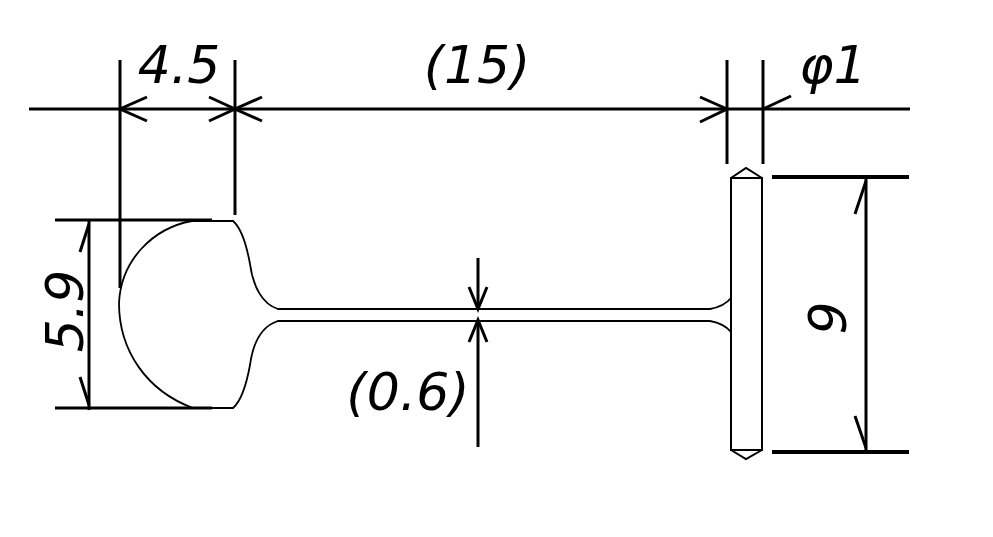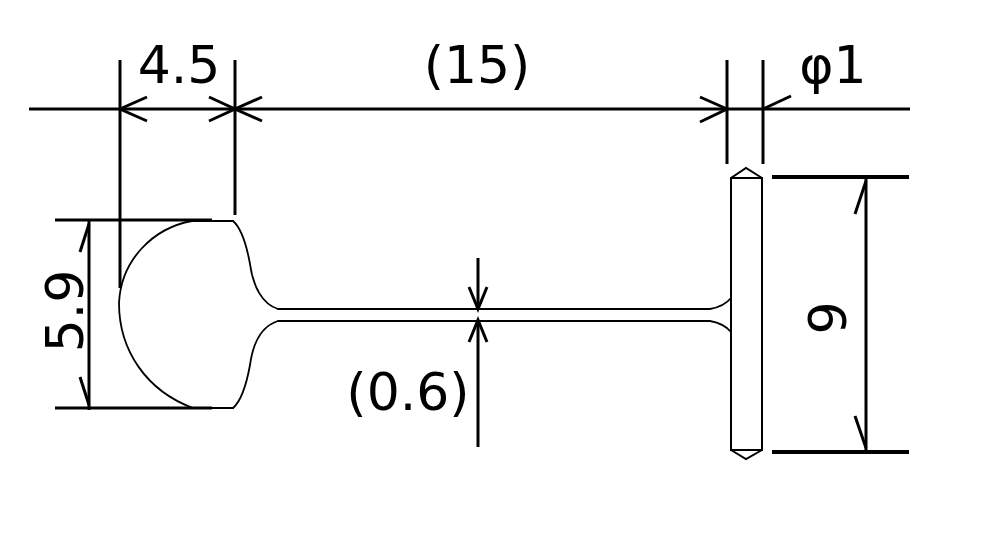--- a/index.html
+++ b/index.html
@@ -6,20 +6,21 @@
     margin: 0;
     padding: 0;
     background: #ffffff;
   }
   .stage {
     position: relative;
     width: 965px;
     height: 537px;
     background: #ffffff;
     overflow: hidden;
+    font-style: italic;
   }
   svg {
     display: block;
   }
   .dim-text {
     font-family: "DejaVu Sans", "Liberation Sans", sans-serif;
     font-size: 52px;
     fill: #000000;
   }
   path, line {

